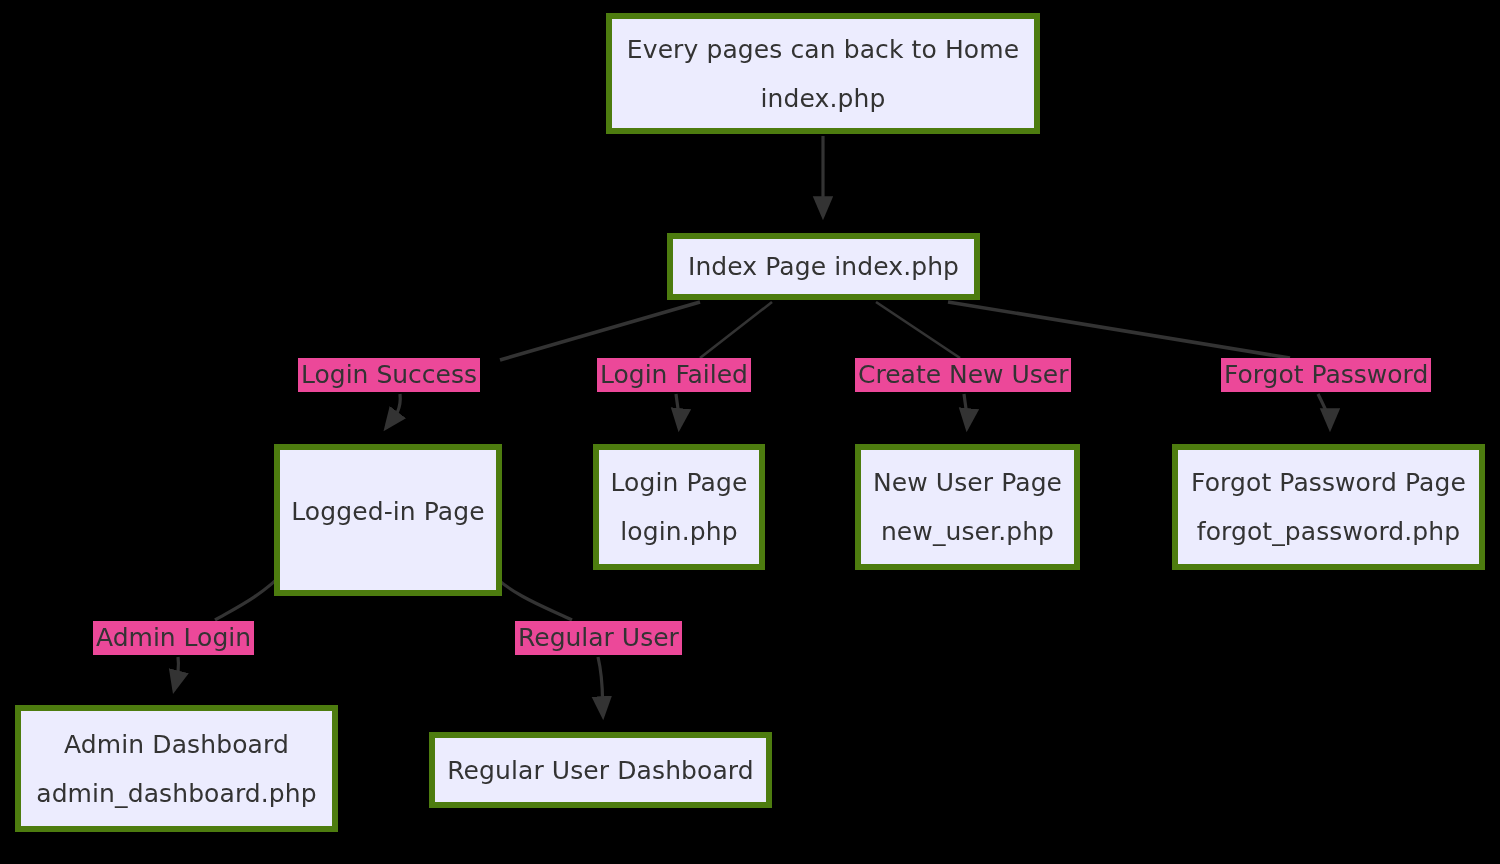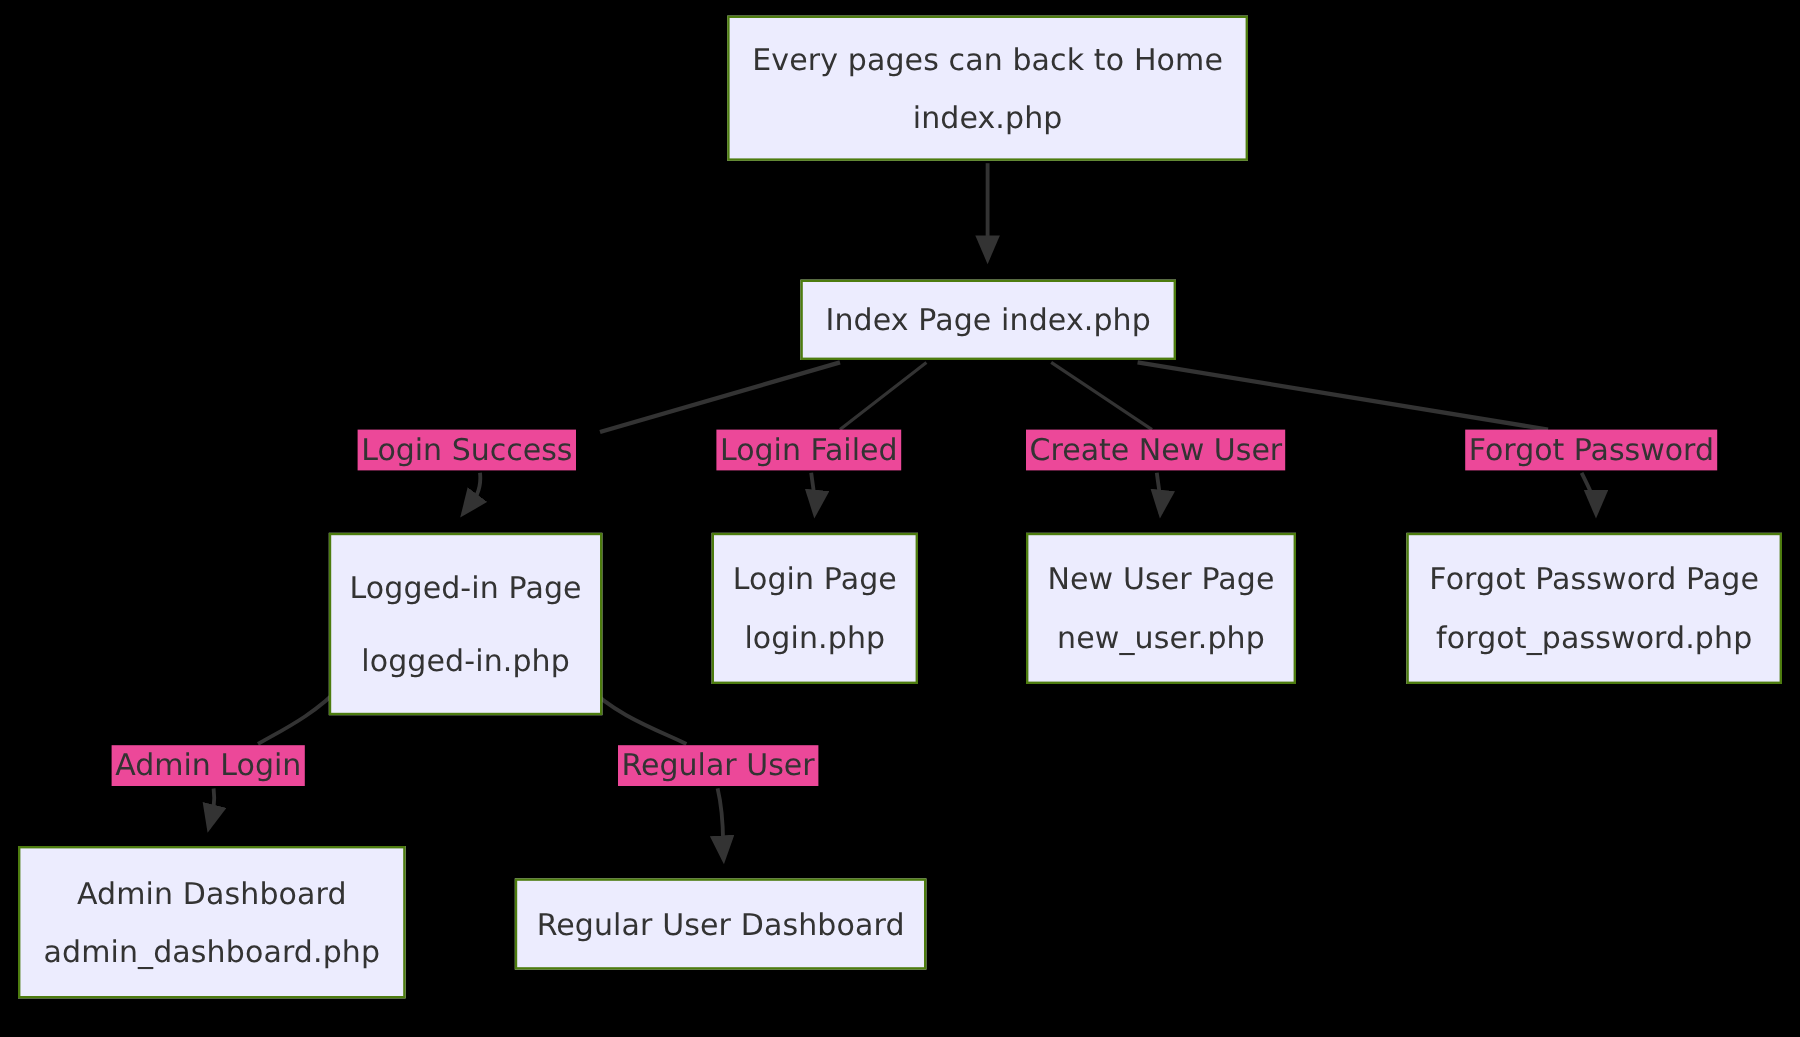--- a/index.html
+++ b/index.html
@@ -20,21 +20,21 @@
     left: 0;
     top: 0;
     width: 1500px;
     height: 864px;
     pointer-events: none;
   }
   .node {
     position: absolute;
     box-sizing: border-box;
     background: #ececfe;
-    border: 2px solid #4d7c0f;
+    border: 6px solid #4d7c0f;
     color: #333333;
     display: flex;
     flex-direction: column;
     align-items: center;
     justify-content: center;
     text-align: center;
     font-size: 25px;
     line-height: 1.0;
     letter-spacing: 0.1px;
     z-index: 2;
@@ -95,21 +95,20 @@
     <span class="ln">Every pages can back to Home</span>
     <span class="ln">index.php</span>
   </div>
 
   <div class="node" style="left:667px; top:233px; width:313px; height:67px;">
     <span class="ln">Index Page index.php</span>
   </div>
 
   <div class="node two" style="left:274px; top:444px; width:228px; height:152px;gap:12px;">
     <span class="ln">Logged-in Page</span>
-    <span class="ln">logged-in.php</span>
   </div>
 
   <div class="node two" style="left:593px; top:444px; width:172px; height:126px;">
     <span class="ln">Login Page</span>
     <span class="ln">login.php</span>
   </div>
 
   <div class="node two" style="left:855px; top:444px; width:225px; height:126px;">
     <span class="ln">New User Page</span>
     <span class="ln">new_user.php</span>

